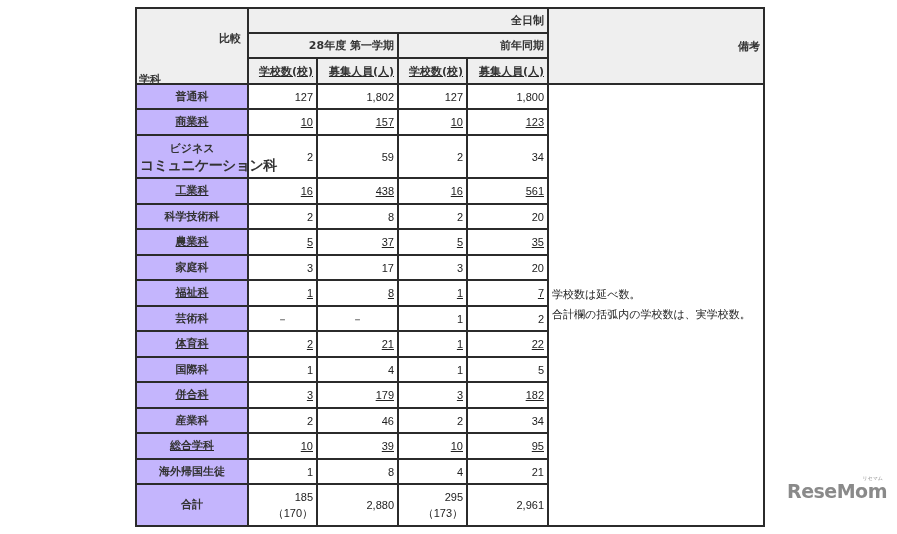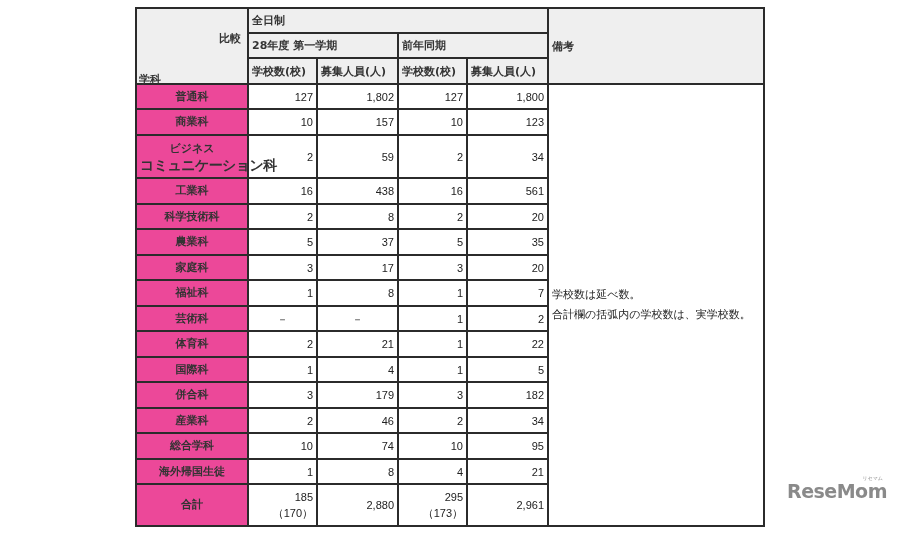--- a/index.html
+++ b/index.html
@@ -1,29 +1,29 @@
 <!DOCTYPE html>
 <html><head>
   <meta charset="utf-8">
   <style>
     html, body { margin: 0; padding: 0; background: #ffffff; }
     body { width: 897px; height: 534px; position: relative; overflow: hidden;
            font-family: "DejaVu Sans", "Liberation Sans", sans-serif; color: #222; }
     table.main { position: absolute; left: 135px; top: 7px; border-collapse: collapse;
                  table-layout: fixed; width: 628px; font-size: 11px; }
     table.main td, table.main th { border: 2px solid #2b2b2b; padding: 0 3px; box-sizing: border-box; }
-    th { background: #efefef; font-weight: bold; text-align: left; color: #333; }
-    td.label { background: #ec4899; font-weight: bold; text-align: center; color: #333; line-height: 16px; }
+    th { background: #efefef; font-weight: bold; text-align: right; color: #333; }
+    td.label { background: #c4b5fd; font-weight: bold; text-align: center; color: #333; line-height: 16px; }
     td.num { text-align: right; background: #fff; font-family: "Liberation Sans Narrow", "Liberation Sans", sans-serif; font-size: 11px; line-height: 16px; }
     td.note { background: #fff; vertical-align: middle; text-align: left; font-size: 11px; line-height: 20px; padding-left: 3px; }
     .corner { position: relative; background: #efefef; }
     .corner .cmp { position: absolute; right: 6px; top: 22px; font-weight: bold; }
     .corner .subj { position: absolute; left: 2px; top: 38px; font-weight: bold; margin-top: 25px; }
     tr.h25 { height: 25px; }
-    tr.h26 { height: 26px; }
+    tr.h26 { height: 26px; text-decoration: underline; }
     tr.h43 { height: 43px; }
     tr.h42 { height: 42px; }
     .logo { position: absolute; left: 787px; top: 480px; font-family: "DejaVu Sans", sans-serif;
             font-weight: bold; font-size: 19px; color: #8a8a8a; letter-spacing: -0.5px; }
     .logo small { position: absolute; right: 4px; top: -5px; font-size: 5px; font-weight: normal; letter-spacing: 0; }
   </style>
 </head>
 <body>
 
 <table class="main">
@@ -149,21 +149,21 @@
   <tr class="h25">
     <td class="label">産業科</td>
     <td class="num">2</td>
     <td class="num">46</td>
     <td class="num">2</td>
     <td class="num">34</td>
   </tr>
   <tr class="h26">
     <td class="label">総合学科</td>
     <td class="num">10</td>
-    <td class="num">74</td>
+    <td class="num">39</td>
     <td class="num">10</td>
     <td class="num">95</td>
   </tr>
   <tr class="h25">
     <td class="label">海外帰国生徒</td>
     <td class="num">1</td>
     <td class="num">8</td>
     <td class="num">4</td>
     <td class="num">21</td>
   </tr>

